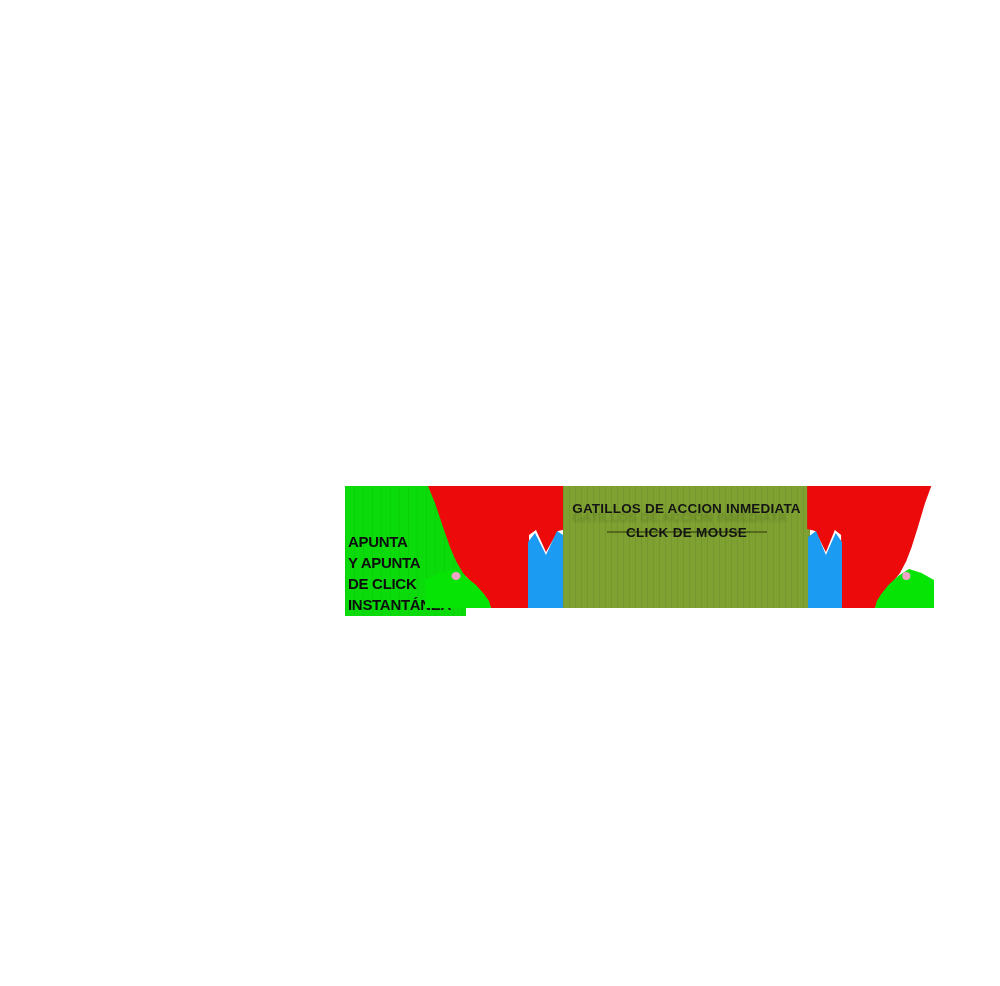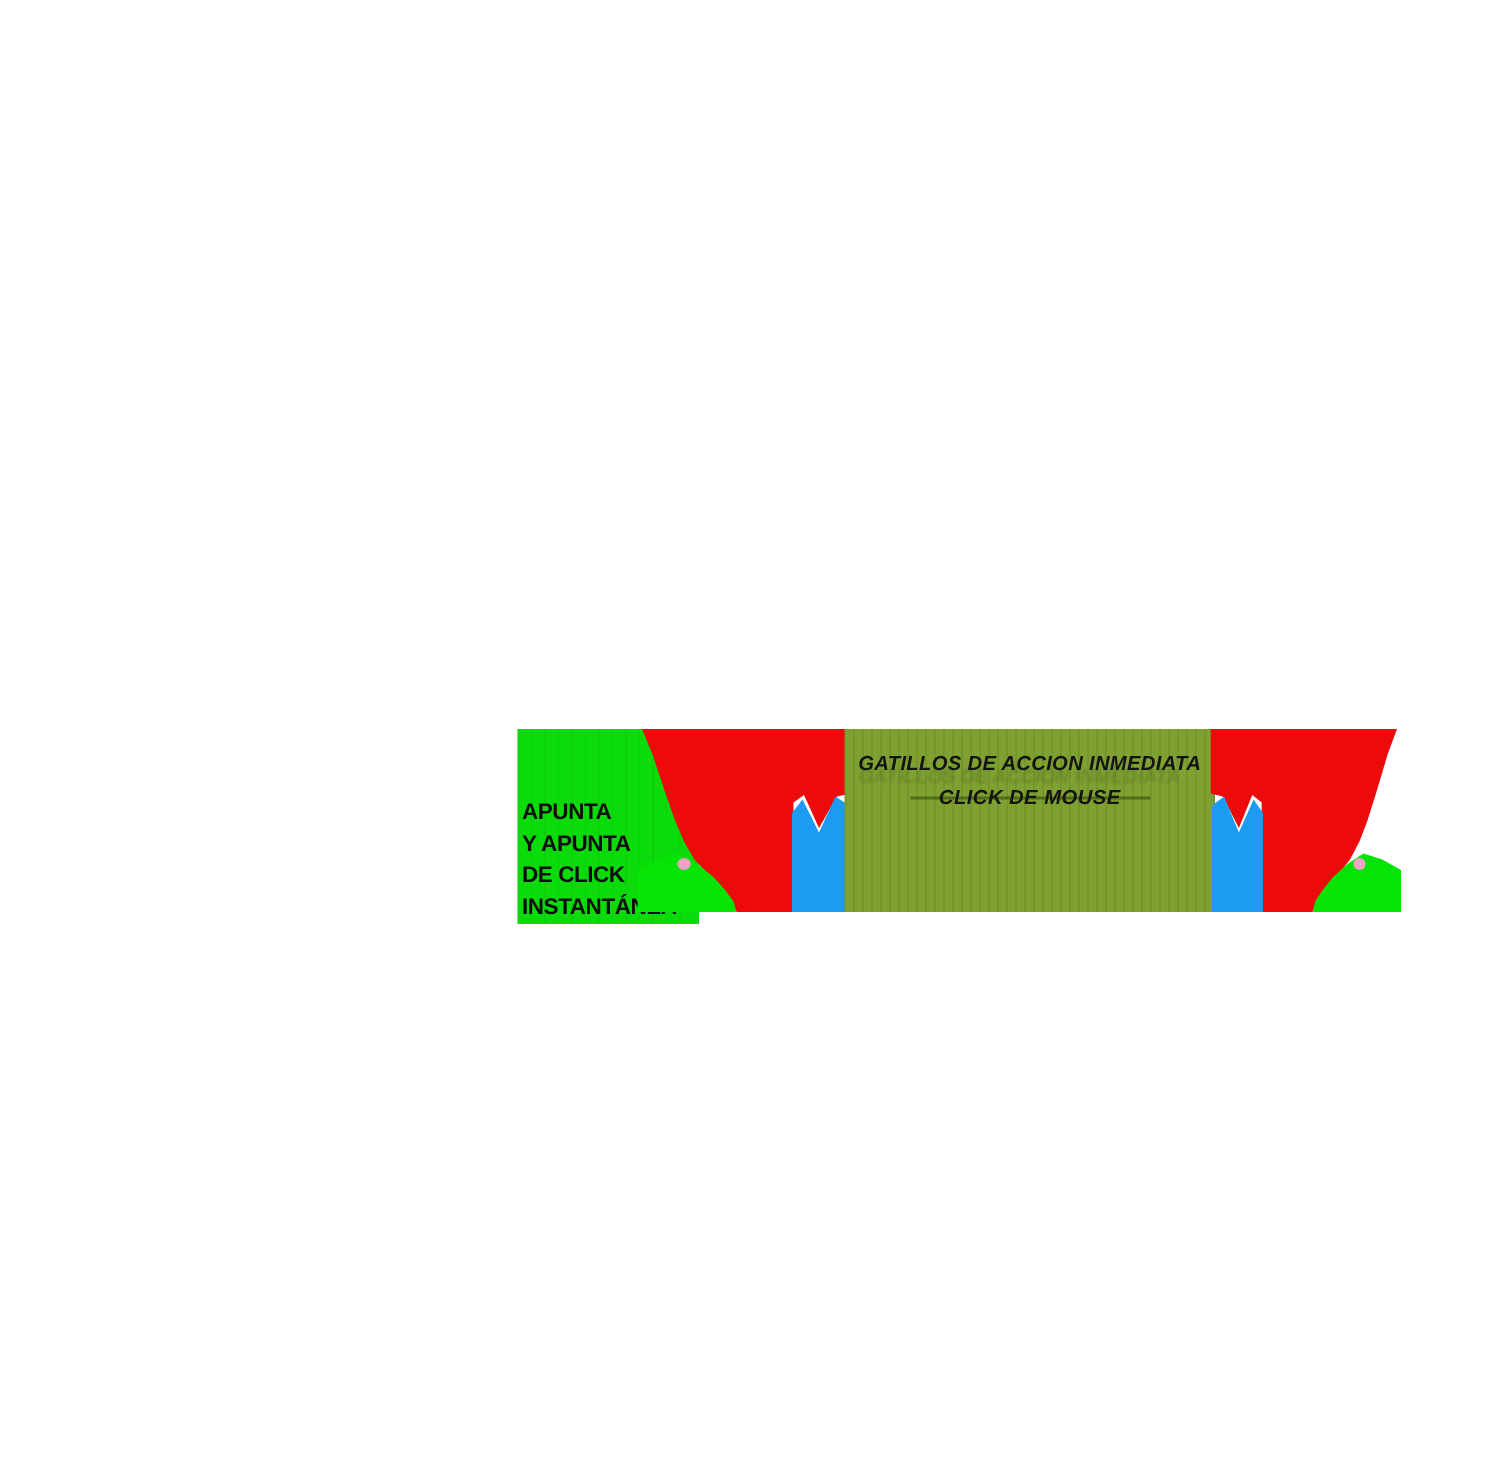--- a/index.html
+++ b/index.html
@@ -40,21 +40,20 @@
   
   .olive-banner {
     position: absolute;
     left: 563px; top: 486px;
     width: 247px; height: 122px;
     background:
       repeating-linear-gradient(90deg, rgba(20,30,0,0.08) 0 1px, rgba(255,255,255,0.0) 1px 6px),
       #7ea132;
     box-sizing: border-box;
     text-align: center;
-    font-style: italic;
   }
   .olive-banner .banner-line1 {
     position: relative;
     margin: 16px 0 0 0;
     font-weight: bold;
     font-size: 13.5px;
     line-height: 14px;
     letter-spacing: 0.2px;
     color: #141414;
     z-index: 3;

